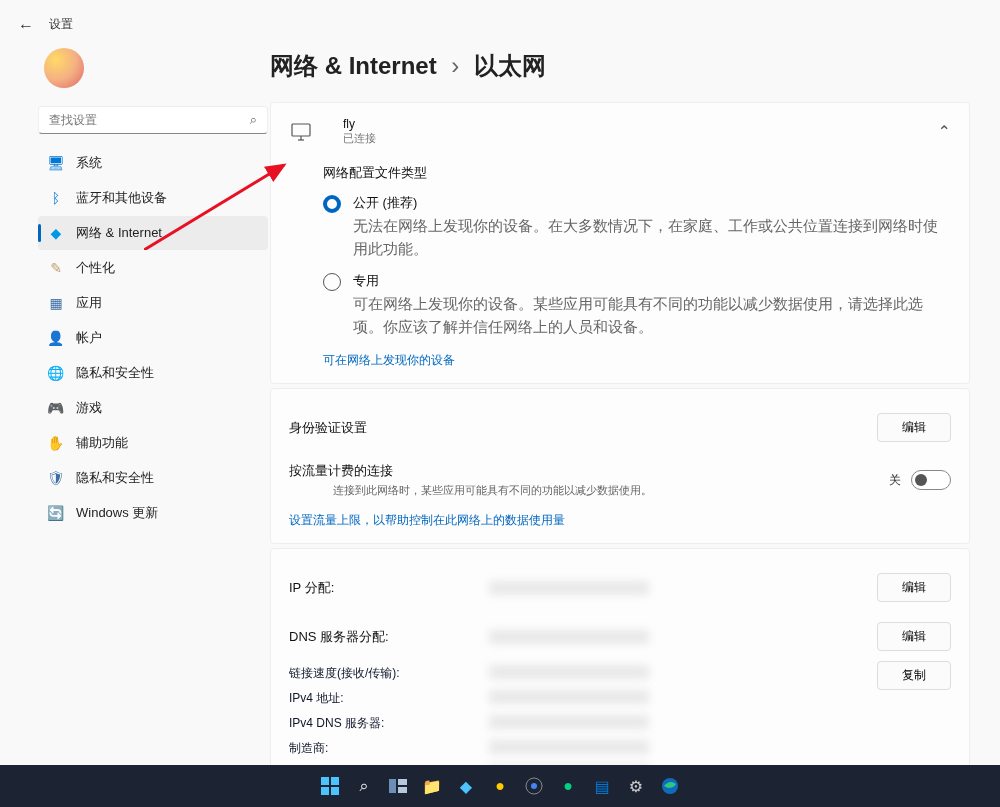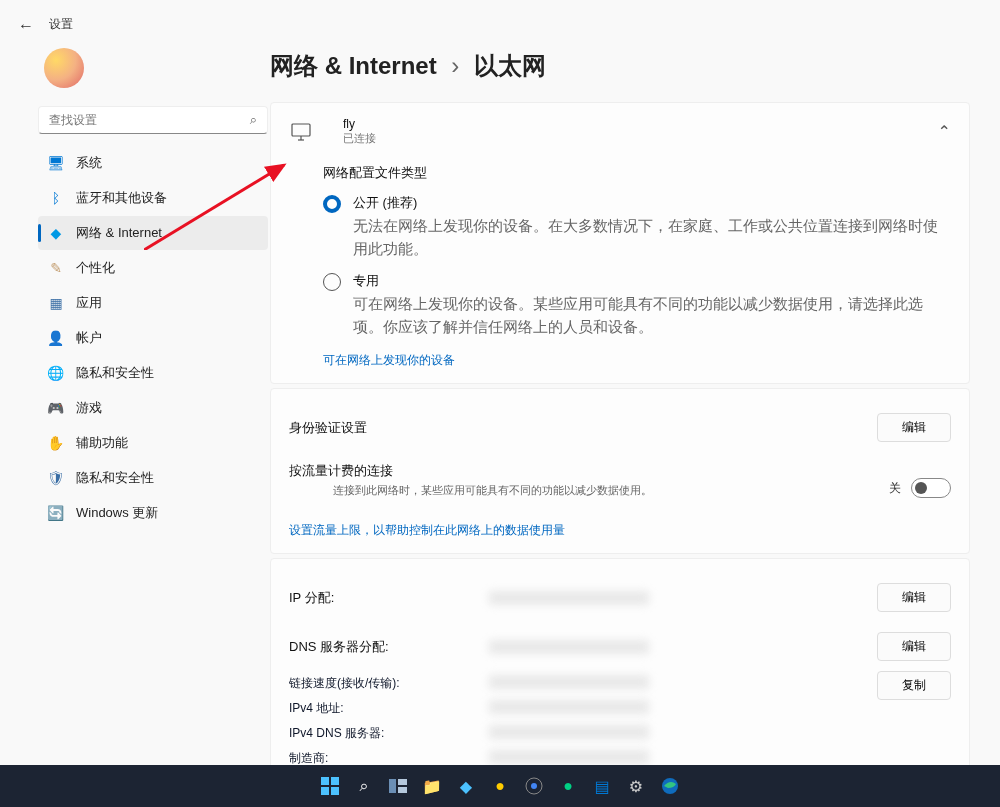--- a/index.html
+++ b/index.html
@@ -164,31 +164,31 @@
         </div>
       </div>
     <span class="link">可在网络上发现你的设备</span>
   </div>
 
   <div class="card">
     <div class="row">
       <div class="row-label">身份验证设置</div>
       <button class="row-btn">编辑</button>
     </div>
-    <div class="row" style="align-items:flex-end;">
+    <div class="row" style="align-items:center;">
       <div style="flex:1;">
         <div class="row-label" style="width:auto;">按流量计费的连接</div>
         <div class="row-sub">连接到此网络时，某些应用可能具有不同的功能以减少数据使用。</div>
       </div>
       <div class="toggle-wrap">
         <span class="toggle-label">关</span>
         <div class="toggle"></div>
       </div>
     </div>
-    <span class="link" style="margin-left:0;display:block;margin-top:14px;">设置流量上限，以帮助控制在此网络上的数据使用量</span>
+    <span class="link" style="margin-left:0;display:block;margin-top:4px;">设置流量上限，以帮助控制在此网络上的数据使用量</span>
   </div>
 
   <div class="card">
     <div class="row">
       <div class="row-label">IP 分配:</div>
       <div class="info-val blur"></div>
       <button class="row-btn">编辑</button>
     </div>
     <div class="row">
       <div class="row-label">DNS 服务器分配:</div>

